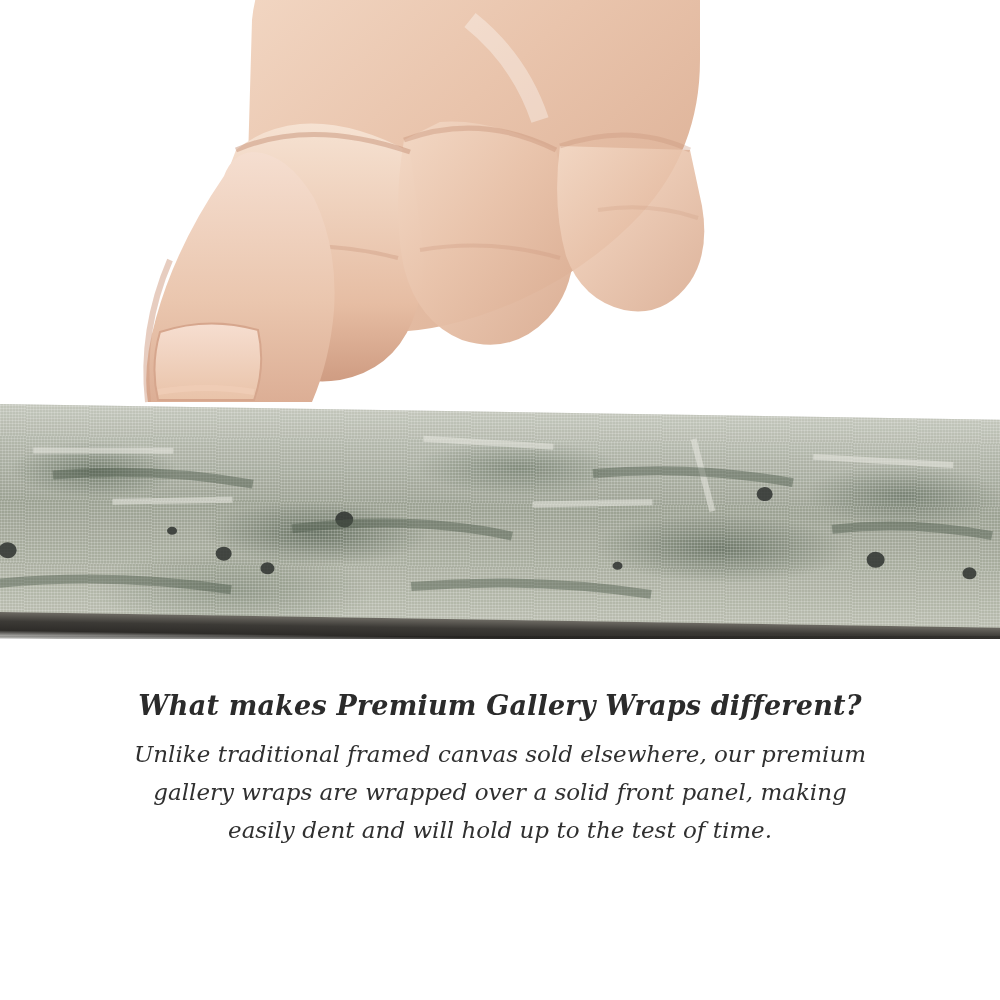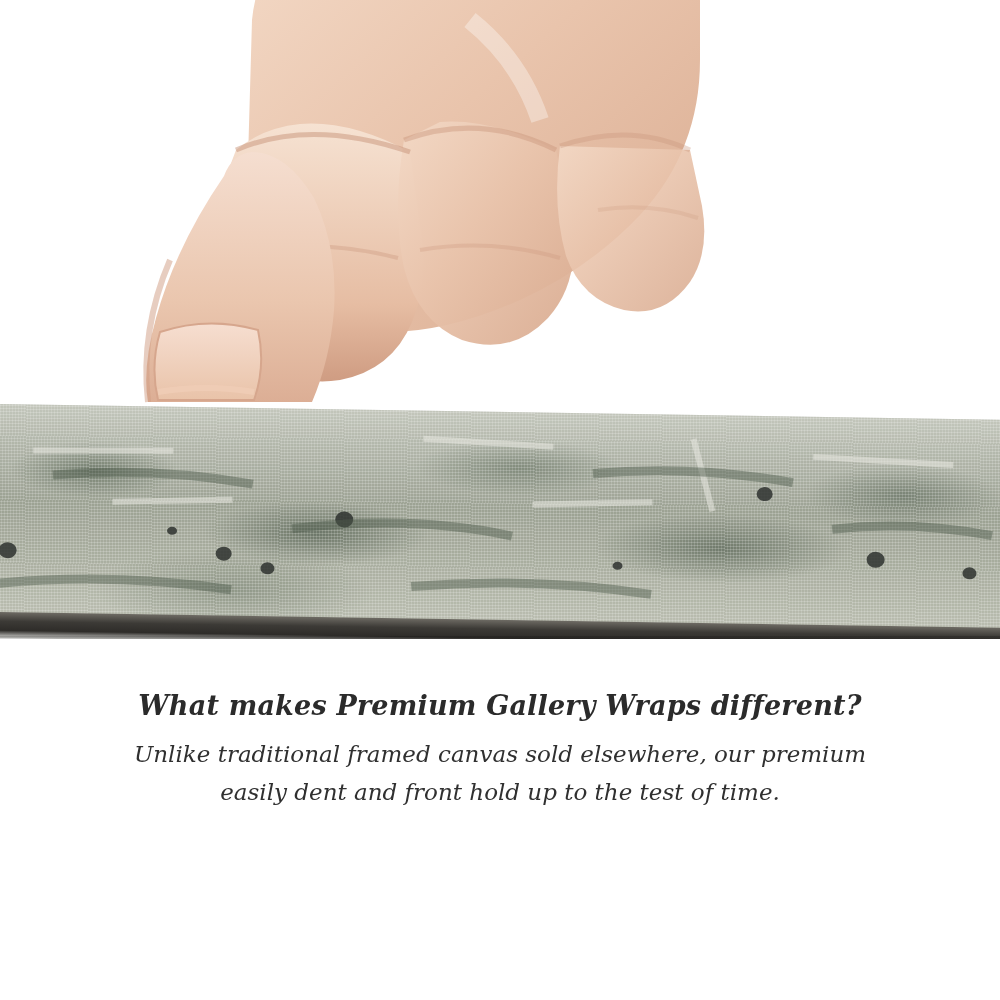--- a/index.html
+++ b/index.html
@@ -197,17 +197,18 @@
       </svg>
     </div>
     <div class="wrap-edge"></div>
     <div class="wrap-edge-shadow"></div>
   </div>
 
   <div class="caption">
     <div class="caption-heading">What makes Premium Gallery Wraps different?</div>
     <div class="caption-body">
       <div class="caption-body-line">Unlike traditional framed canvas sold elsewhere, our premium</div>
-      <div class="caption-body-line">easily dent and front hold up to the test of time.</div>
+      <div class="caption-body-line">gallery wraps are wrapped over a solid front panel, making</div>
+      <div class="caption-body-line">easily dent and will hold up to the test of time.</div>
     </div>
   </div>
 
 </div>
 
 </body></html>

